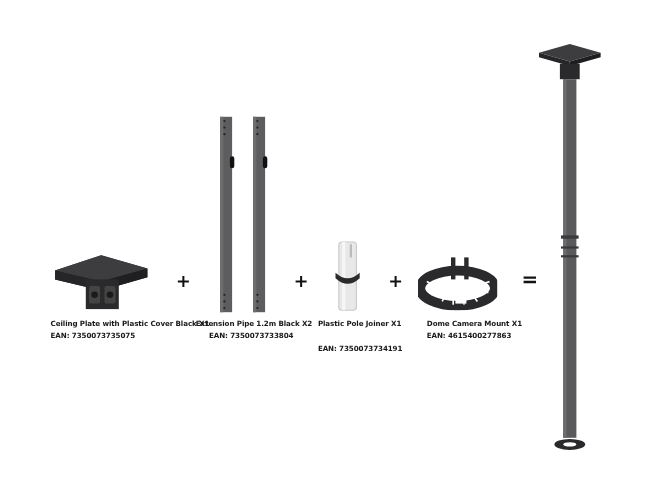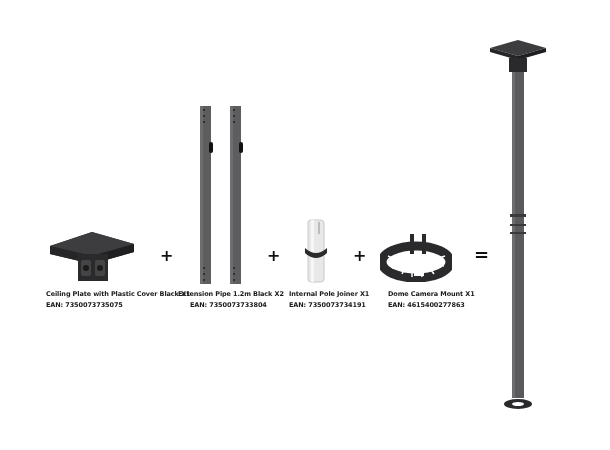--- a/index.html
+++ b/index.html
@@ -57,22 +57,22 @@
 <div class="op" style="left:267px;top:248px;">+</div>
 
 <div class="abs" style="left:302px;top:218px;width:28px;height:66px;">
   <svg width="28" height="66" viewBox="0 0 28 66">
     <rect x="6" y="2" width="16" height="62" rx="3" fill="#e8e8e8" stroke="#c8c8c8"></rect>
     <rect x="9" y="2" width="3" height="62" fill="#f6f6f6"></rect>
     <rect x="16" y="4" width="2" height="12" fill="#bbb"></rect>
     <path d="M3,30 Q14,40 25,30 L25,35 Q14,45 3,35 Z" fill="#2b2b2d"></path>
   </svg>
 </div>
-<div class="label" style="left:289px;top:289px;">Internal Pole Joiner X1</div>
-<div class="label" style="left:289px;top:300px;">EAN: 7350073734191</div>
+<div class="label" style="left:289px;top:289px;">Plastic Pole Joiner X1</div>
+<div class="label" style="left:289px;top:312px;">EAN: 7350073734191</div>
 
 <div class="op" style="left:353px;top:248px;">+</div>
 
 <div class="abs" style="left:380px;top:230px;width:72px;height:52px;">
   <svg width="72" height="52" viewBox="0 0 72 52">
     <ellipse cx="36" cy="32" rx="34" ry="16" fill="none" stroke="#2a2a2c" stroke-width="9"></ellipse>
     <g stroke="#fff" stroke-width="1.5">
       <line x1="8" y1="26" x2="14" y2="29"></line>
         <line x1="12" y1="38" x2="18" y2="36"></line>
       <line x1="22" y1="44" x2="24" y2="40"></line>

